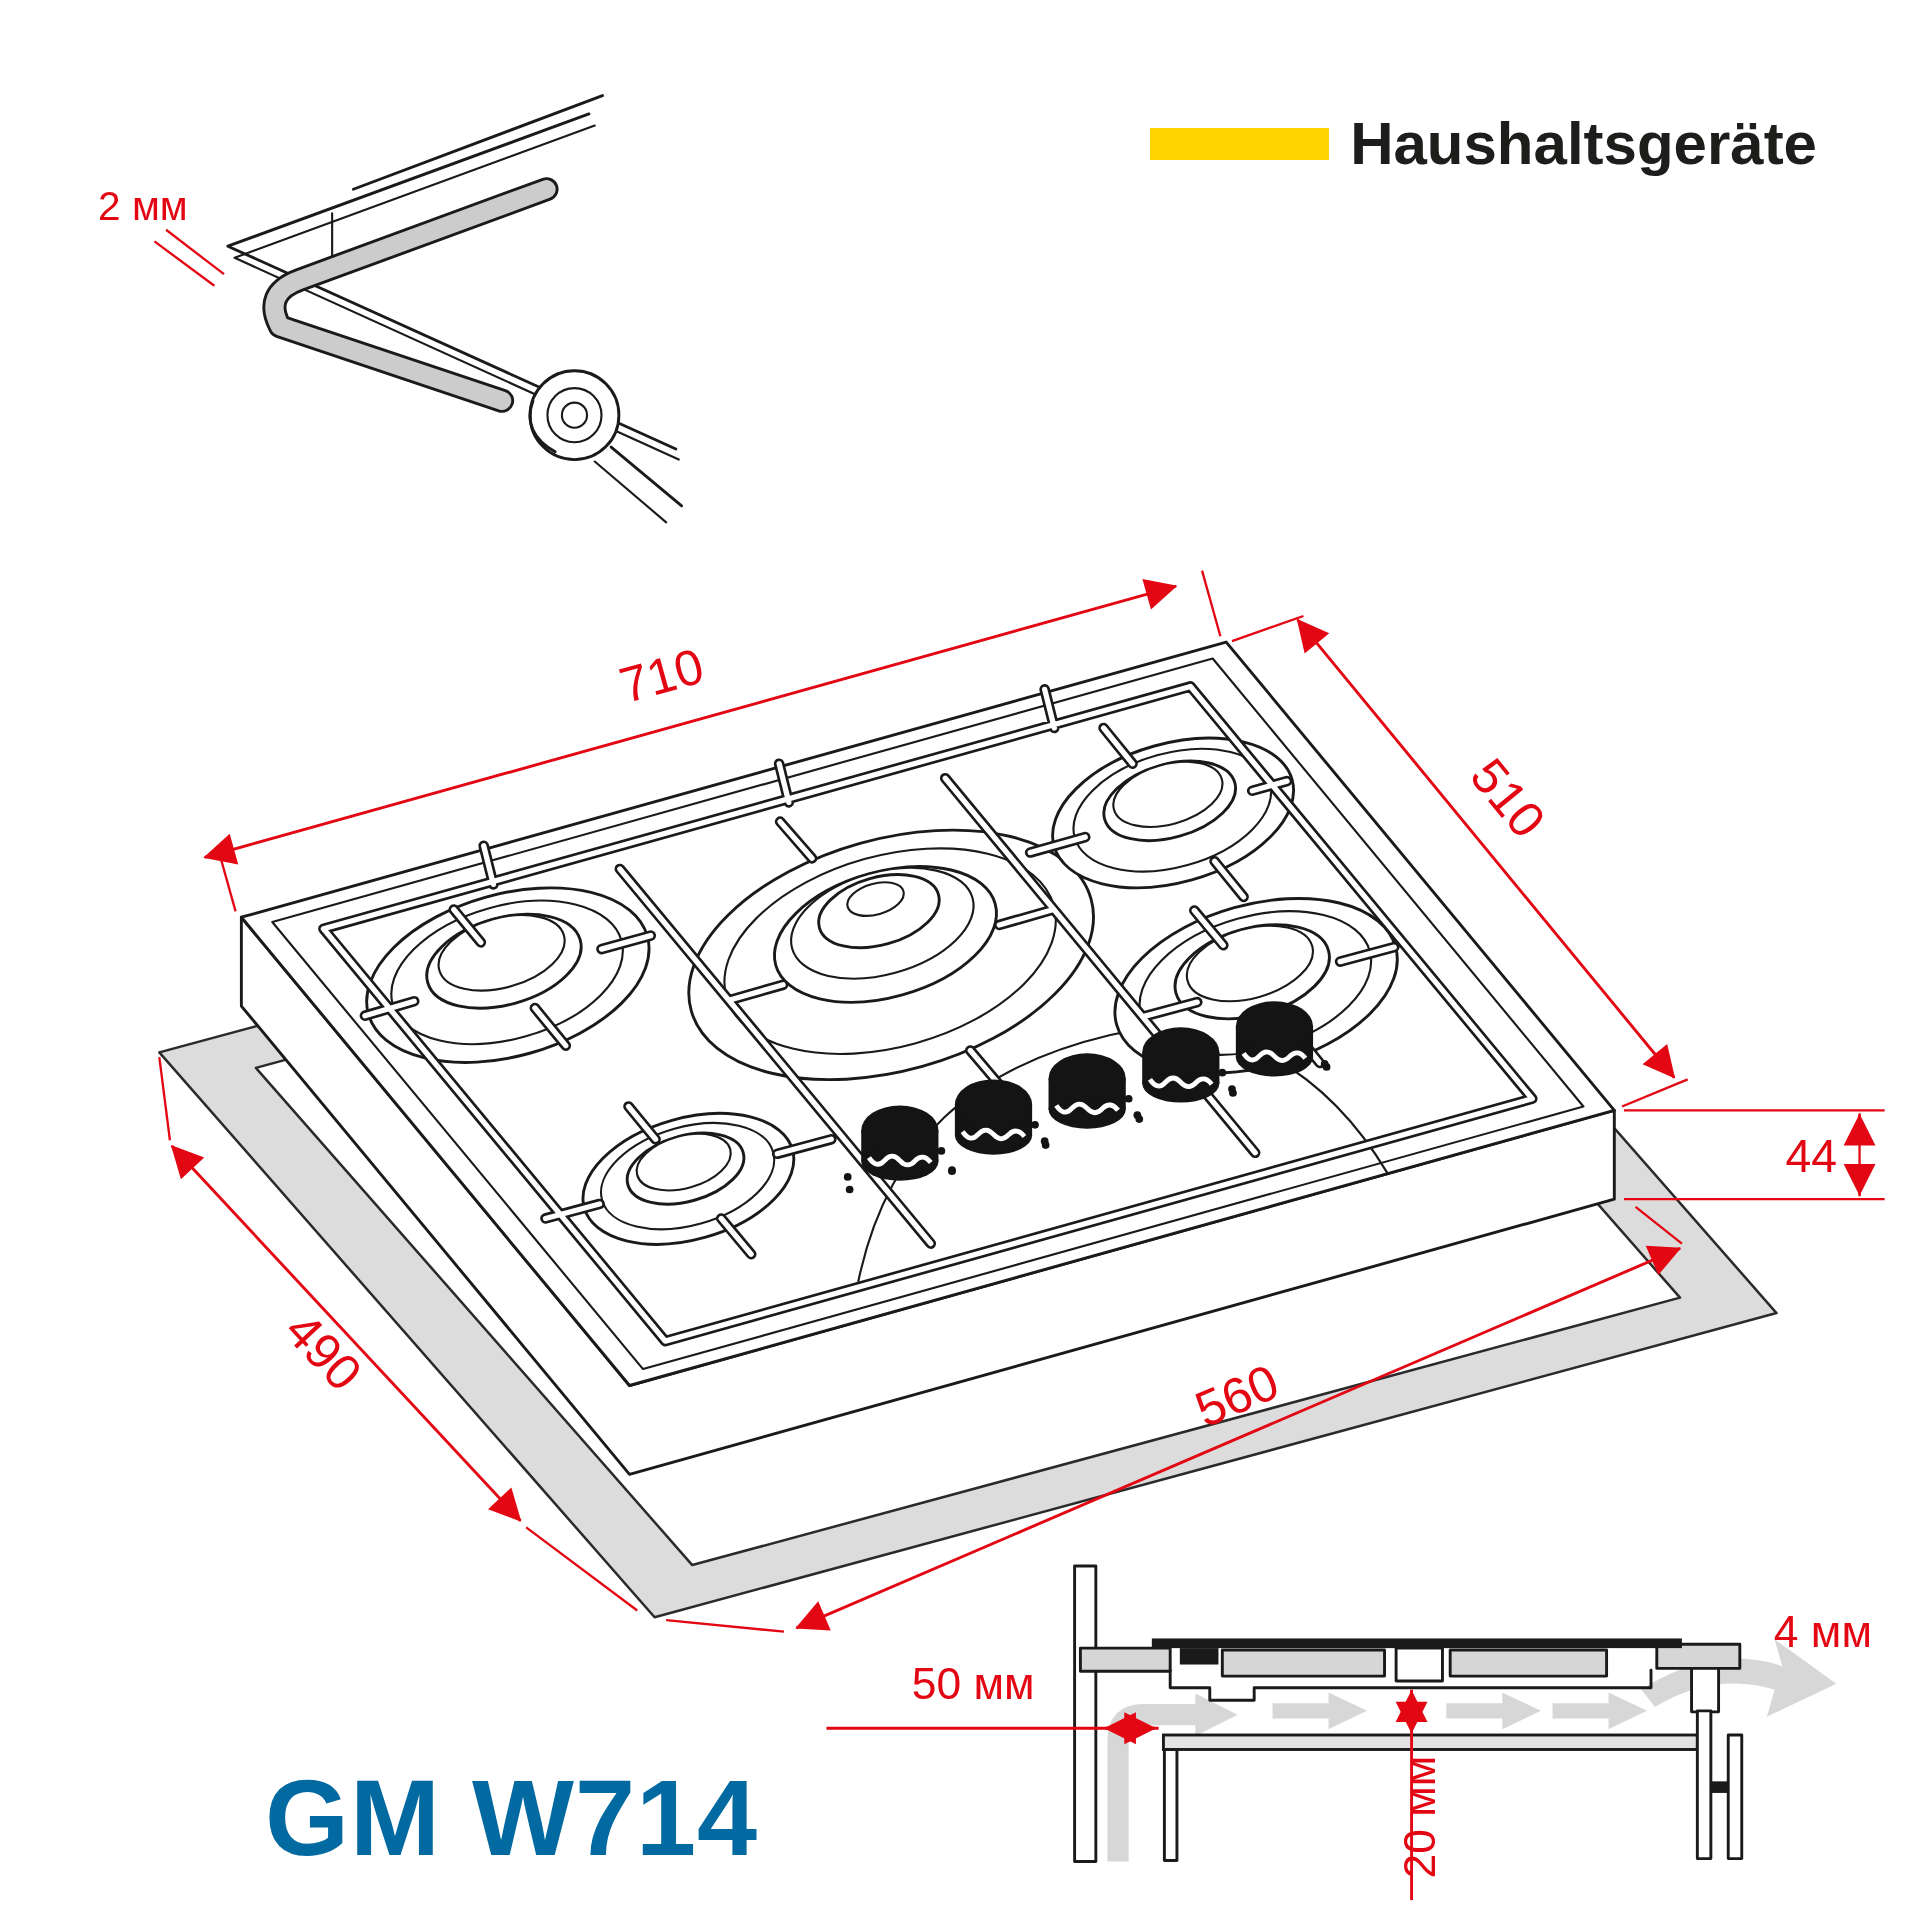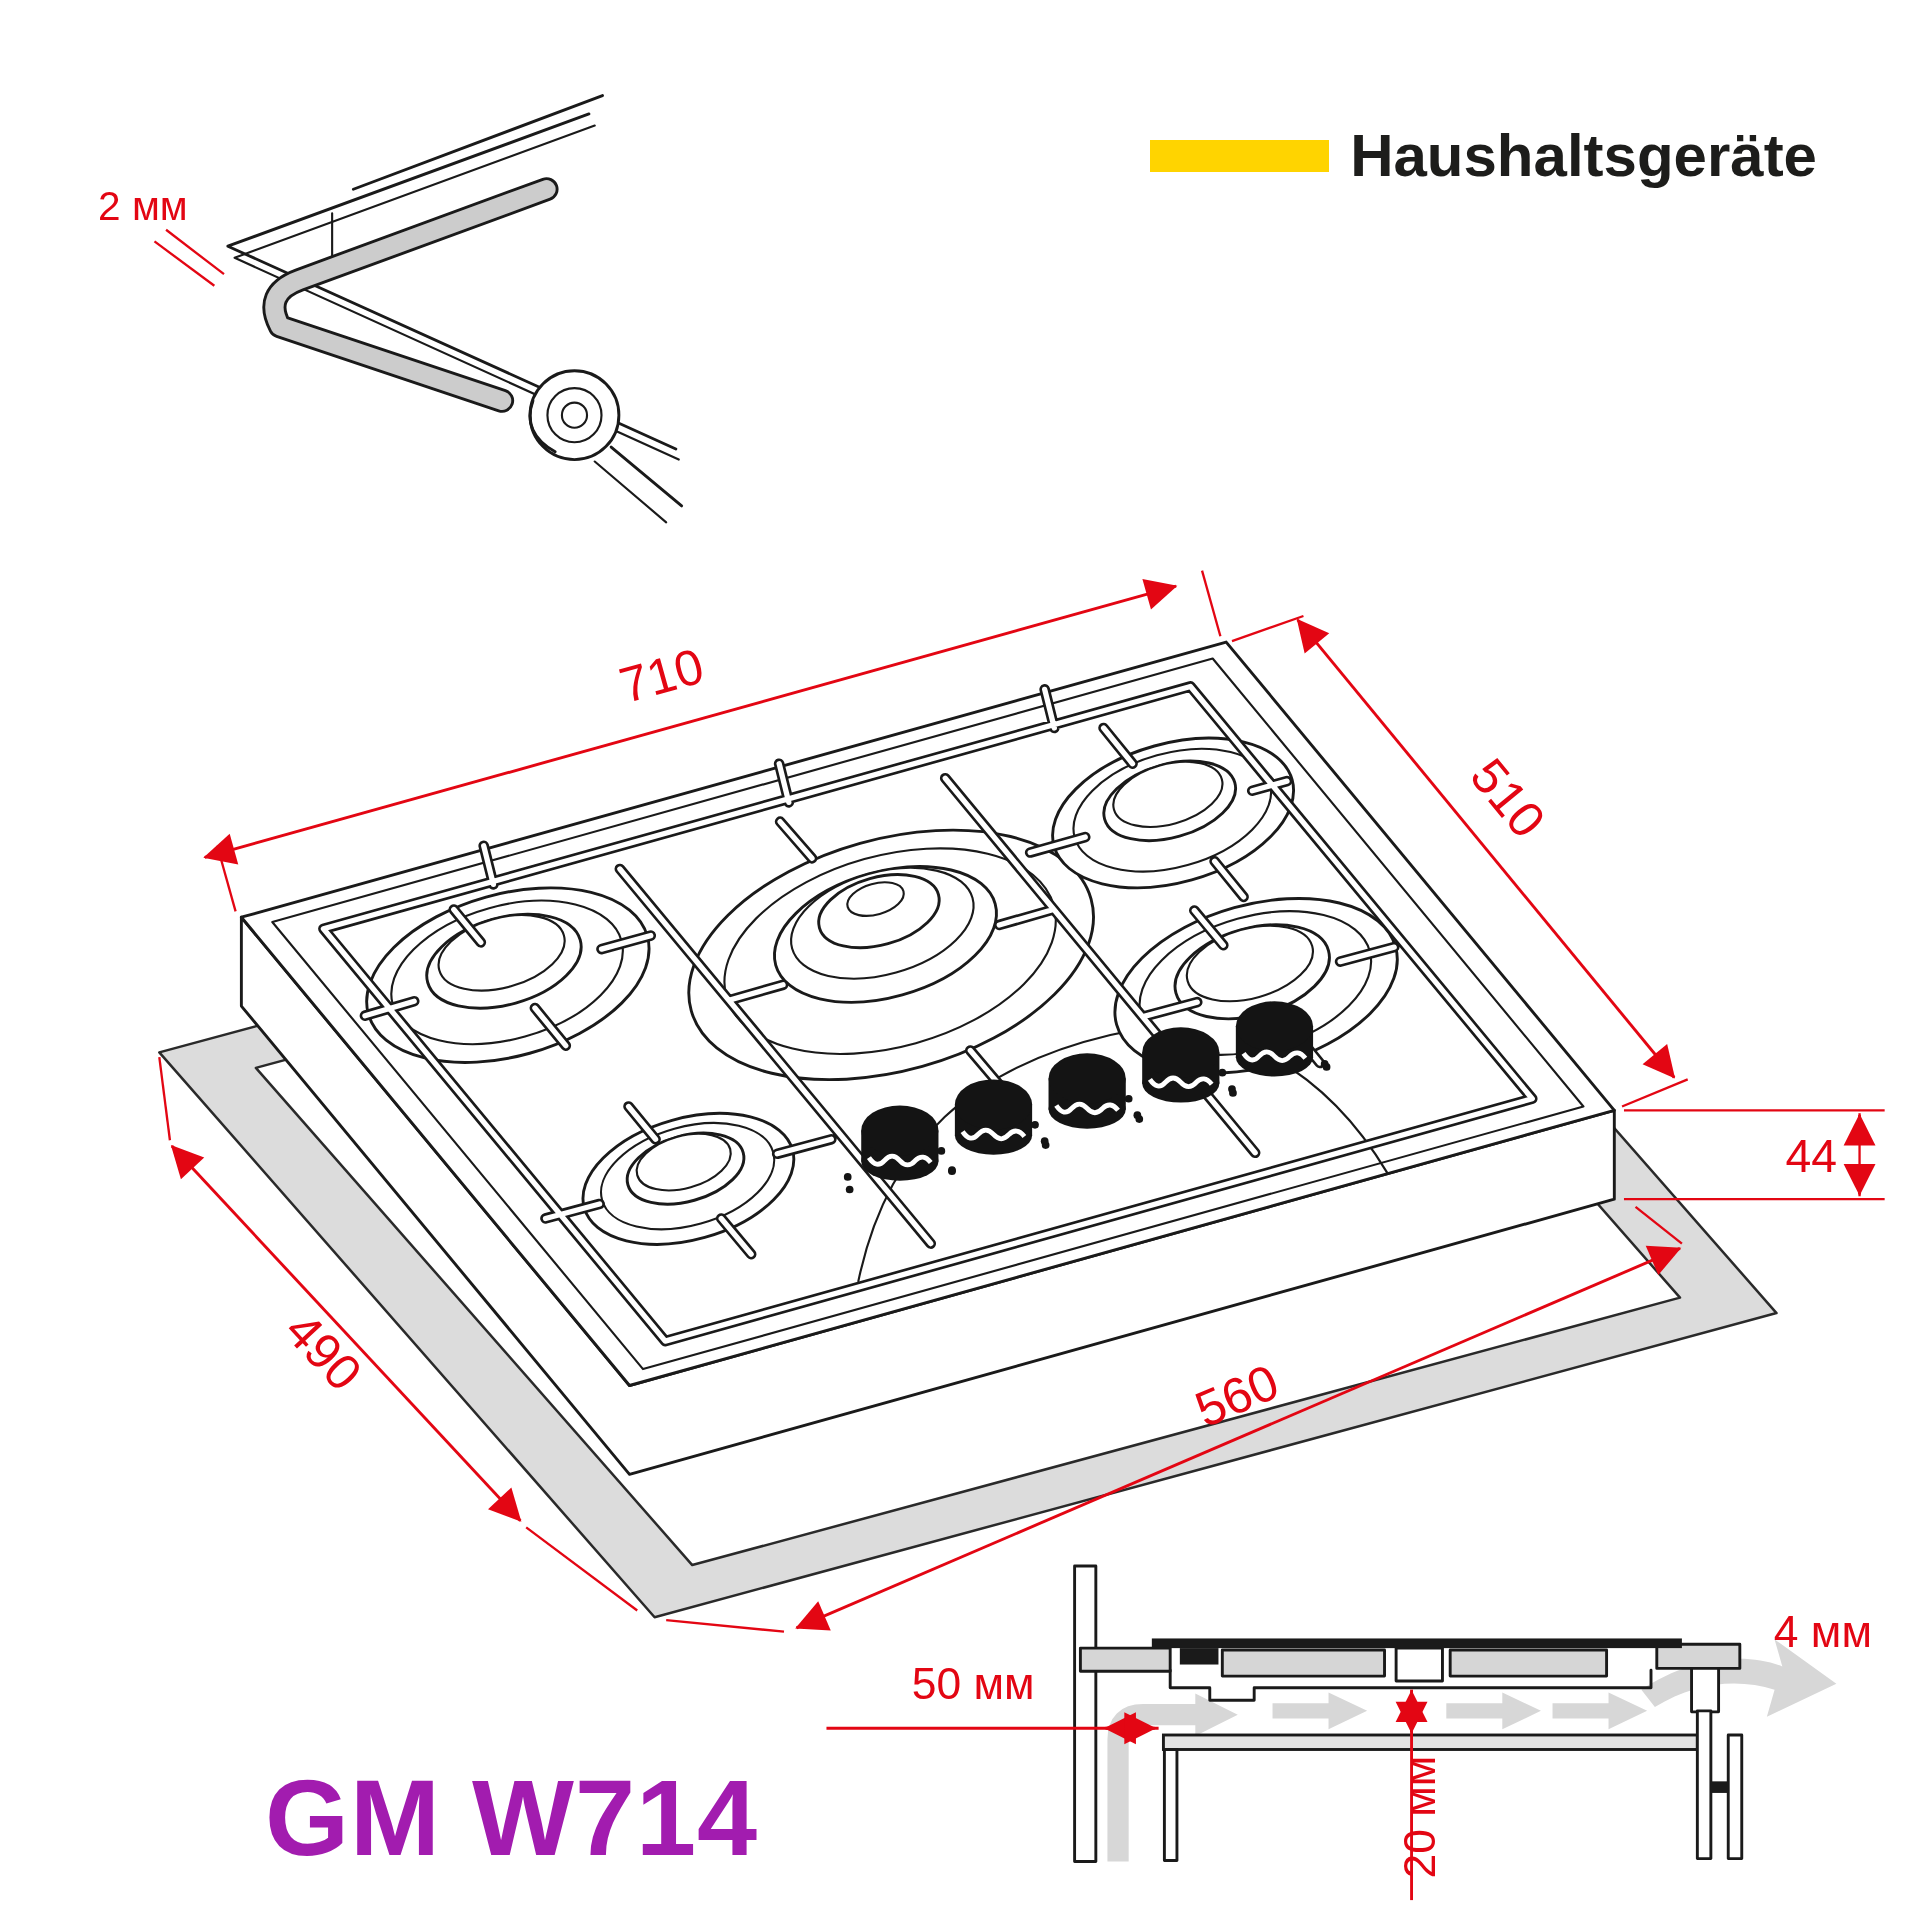--- a/index.html
+++ b/index.html
@@ -24,25 +24,25 @@
   .gas-g{stroke:#cccccc;stroke-width:19;fill:none;stroke-linecap:round;stroke-linejoin:round;}
   text.dim{fill:#e30613;font-size:52px;font-weight:normal;}
   text.dim-s{fill:#e30613;font-size:46px;}
   text.dim-44{fill:#e30613;font-size:48px;}
   text.dim-2{fill:#e30613;font-size:42px;}
 
   
   .logo{position:absolute;right:114px;top:102px;text-align:right;}
   .logo-row1{display:flex;justify-content:flex-end;align-items:baseline;font-weight:bold;font-size:172px;line-height:1;letter-spacing:1px;color:#1d1d1b;}
   .logo-dot{color:#e30613;}
-  .logo-row2{display:flex;align-items:center;justify-content:center;gap:21px;margin-top:19px;}
+  .logo-row2{display:flex;align-items:center;justify-content:center;gap:21px;margin-top:7px;}
   .logo-bar{width:179px;height:32px;background:#ffd400;display:inline-block;}
   .logo-tagline{font-size:60px;font-weight:bold;color:#1d1d1b;}
 
-  .model{position:absolute;left:265px;top:1755px;font-size:108px;font-weight:bold;color:#a21caf;letter-spacing:1px;}
+  .model{position:absolute;left:265px;top:1755px;font-size:108px;font-weight:bold;color:#0369a1;letter-spacing:1px;}
 </style>
 </head>
 <body>
 
 <div class="canvas">
 
 <svg width="1931" height="1931" viewBox="0 0 2000 2000">
   <defs>
     <marker id="ar" viewBox="0 0 12 12" refX="11" refY="6" markerWidth="12" markerHeight="12" orient="auto-start-reverse">
       <path d="M0.5,0.5 L11.5,6 L0.5,11.5 Z" fill="#e30613"></path>

